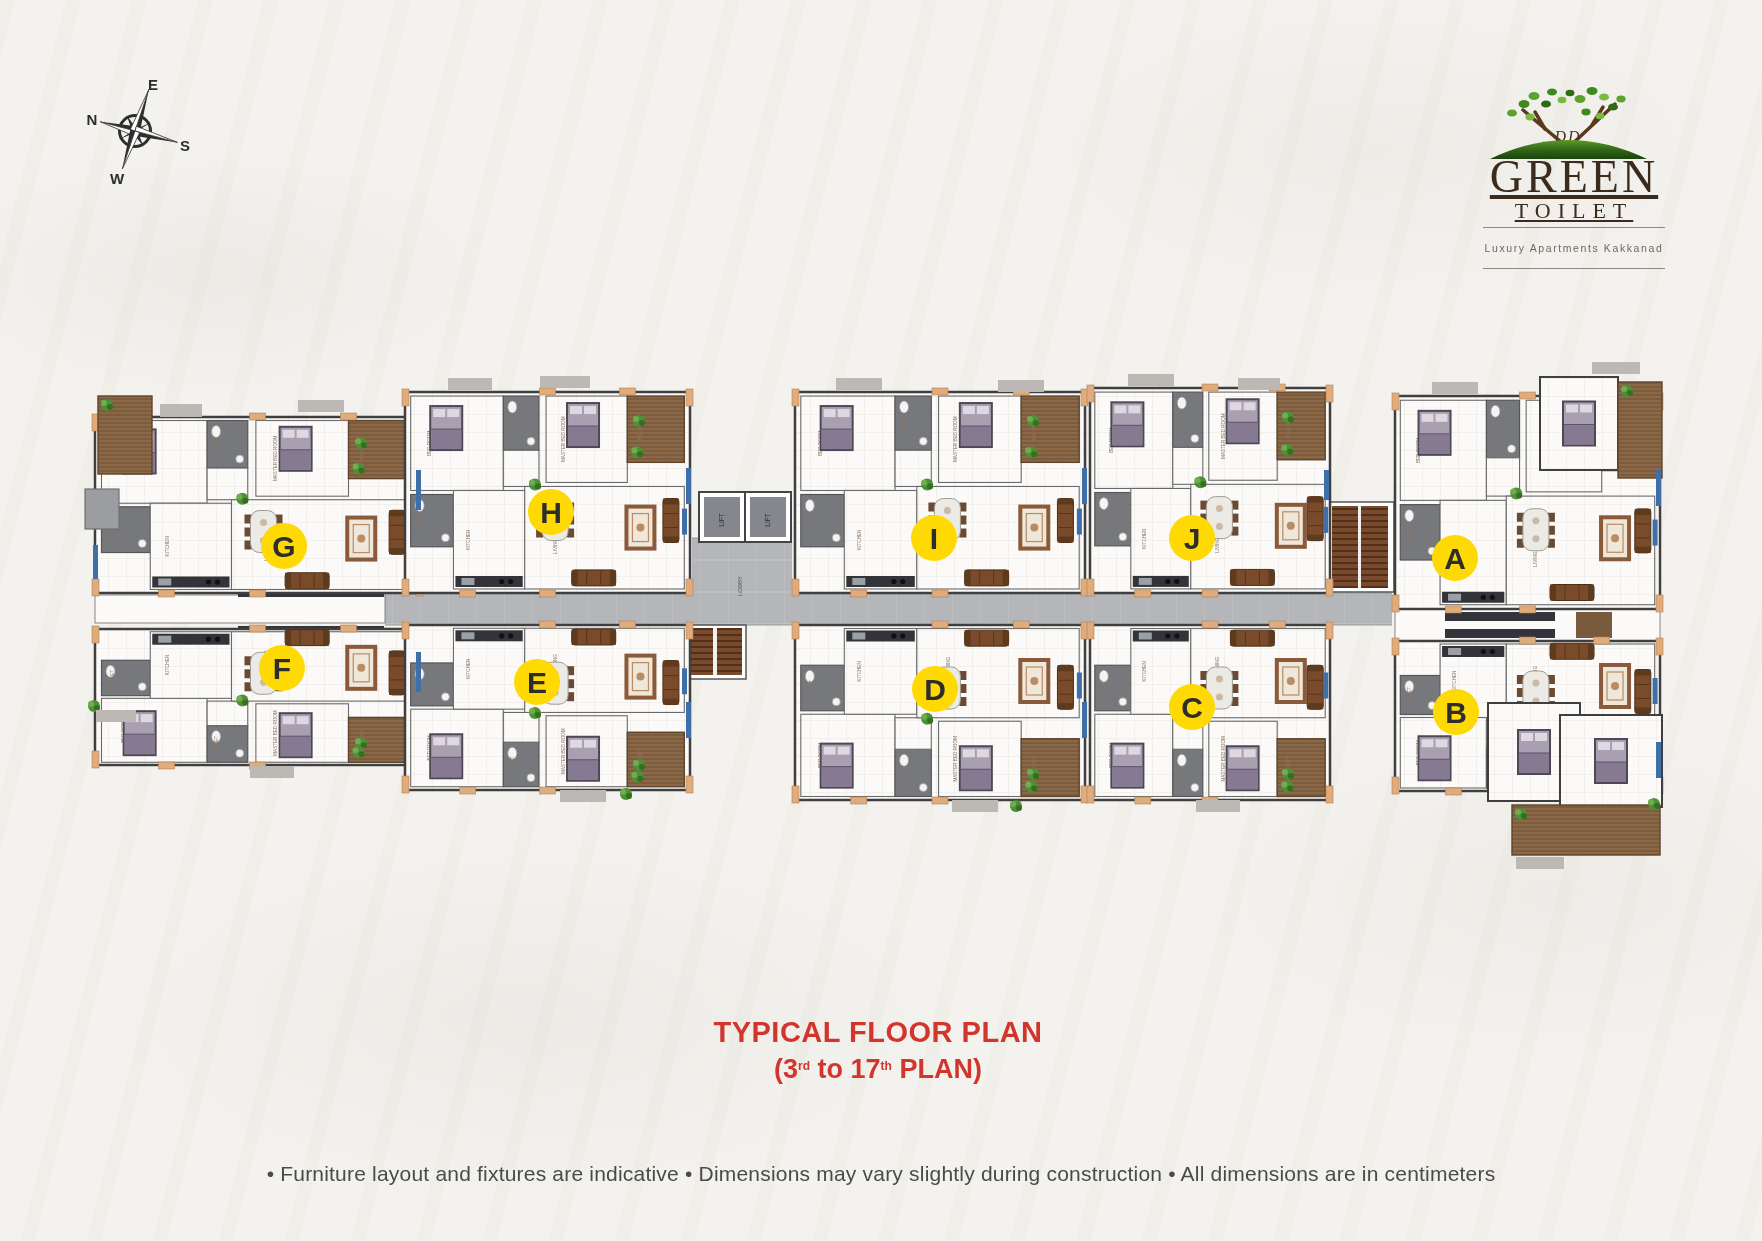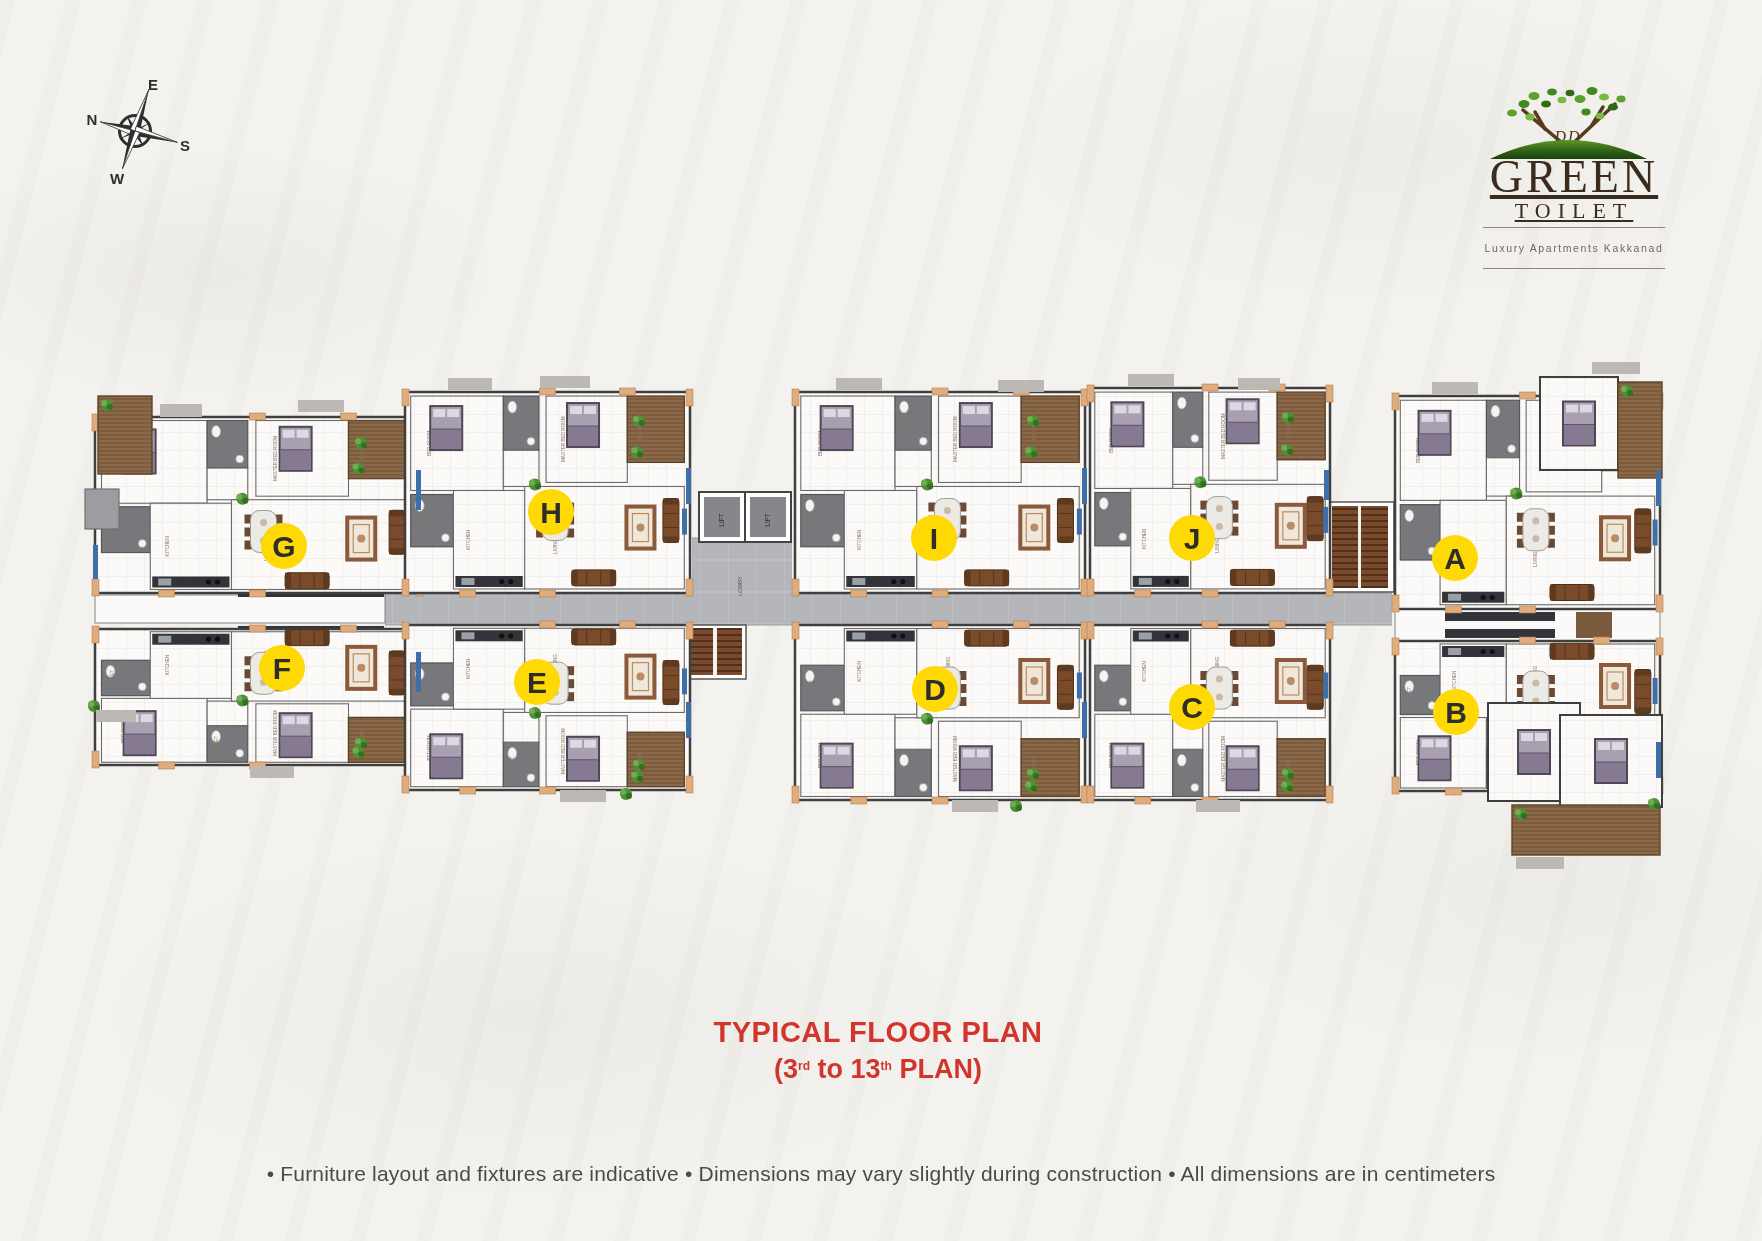--- a/index.html
+++ b/index.html
@@ -742,17 +742,17 @@
   </svg>
 
   <div class="logo-text">
     <div class="logo-green">GREEN</div>
     <div class="logo-gardens">TOILET</div>
     <div class="logo-tagline">Luxury Apartments Kakkanad</div>
   </div>
 
   <div class="plan-title">
     <div class="l1">TYPICAL FLOOR PLAN</div>
-    <div class="l2"><span>(3</span><sup>rd</sup><span> to 13</span><sup>th</sup><span> PLAN)</span></div>
+    <div class="l2"><span>(3</span><sup>rd</sup><span> to 17</span><sup>th</sup><span> PLAN)</span></div>
   </div>
 
   <div class="footnote">• Furniture layout and fixtures are indicative • Dimensions may vary slightly during construction • All dimensions are in centimeters</div>
 </div>
 
 </body></html>

